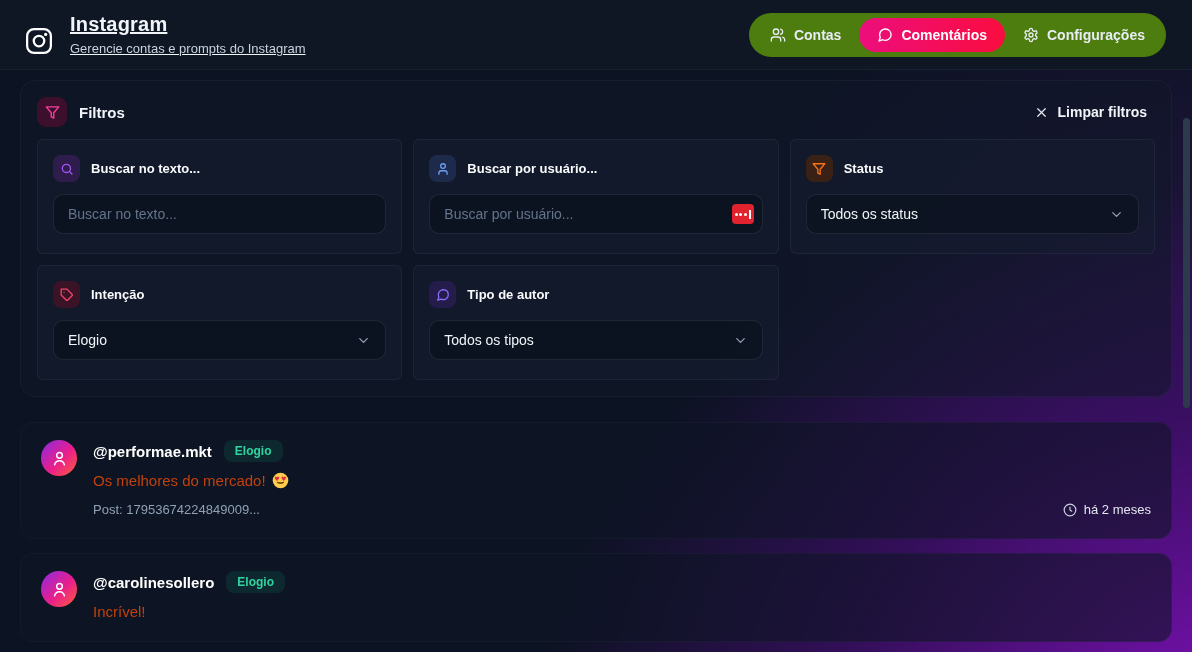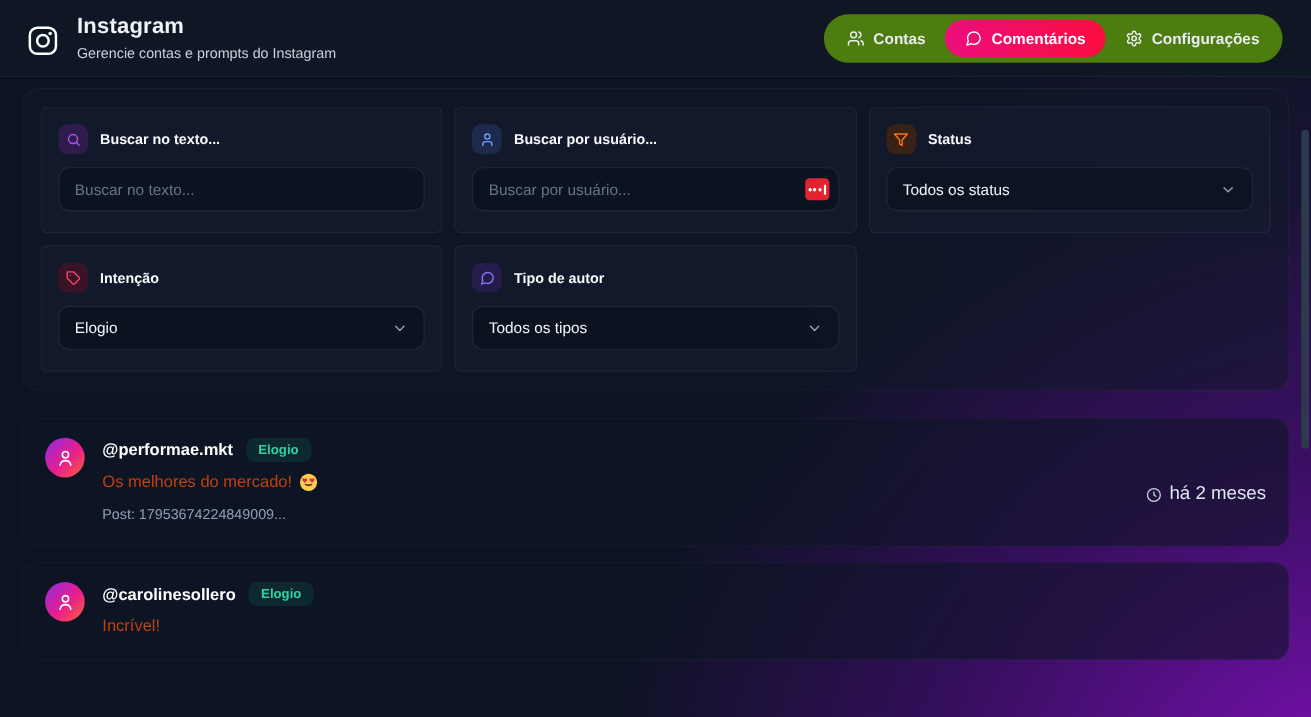--- a/index.html
+++ b/index.html
@@ -14,21 +14,21 @@
     position: relative;
   }
 
   
   .header {
     height: 70px; background: #0e1723;
     border-bottom: 1px solid rgba(148,163,184,0.08);
     display: flex; align-items: center; justify-content: space-between;
     padding: 0 26px 0 24px;
   }
-  .hleft { display: flex; align-items: center; gap: 16px; }
+  .hleft { display: flex; align-items: flex-end; gap: 16px; text-decoration: underline; }
   .applogo {
     width: 30px; height: 30px; margin-top: 4px; color: #ffffff;
     display: flex; align-items: center; justify-content: center;
   }
   .htitles .title { font-size: 20px; font-weight: bold; letter-spacing: 0.2px; }
   .htitles .subtitle { font-size: 13px; color: #c9d2de; margin-top: 5px; }
 
   .nav {
     background: #4d7c0f; border-radius: 999px; padding: 5px;
     display: flex; align-items: flex-end; gap: 2px;
@@ -129,21 +129,21 @@
   .cbody { flex: 1; min-width: 0; }
   .crow1 { display: flex; align-items: center; gap: 12px; }
   .username { font-size: 15px; font-weight: bold; color: #ffffff; }
   .badge {
     font-size: 12px; font-weight: bold; color: #31d3a1;
     background: rgba(16,185,129,0.13); border-radius: 8px; padding: 4px 11px;
   }
   .ctext { margin-top: 10px; font-size: 15px; color: #c2410c; display: flex; align-items: center; gap: 6px; }
   .ctext .emoji { width: 17px; height: 17px; display: inline-block; }
   .cpost { margin-top: 13px; font-size: 13px; color: #8fa0b5; }
-  .ctime { display: flex; align-items: center; gap: 7px; color: #e2e8f0; font-size: 17px; white-space: nowrap; padding-top: 3px; margin-top: 22px; }
+  .ctime { display: flex; align-items: flex-end; gap: 7px; color: #e2e8f0; font-size: 13px; white-space: nowrap; padding-top: 3px; margin-top: 22px; }
   .ctime svg { width: 14px; height: 14px; margin-top: 1px; color: #cbd5e1; }
 
   
   .scrollbar-thumb {
     position: absolute; right: 2px; top: 118px; width: 7px; height: 290px;
     background: #2d3a4c; border-radius: 4px; cursor: pointer;
   }
 
   svg { display: block; }
 </style>
@@ -187,20 +187,37 @@
         <circle cx="12" cy="12" r="3"></circle>
       </svg>
       <span>Configurações</span>
     </button>
   </div>
 </div>
 
 <div class="content">
 
   <div class="filters-panel">
+    <div class="fp-head">
+      <div class="fp-title">
+        <span class="fp-title-icon">
+          <svg viewBox="0 0 24 24" fill="none" stroke="currentColor" stroke-width="2.2" stroke-linecap="round" stroke-linejoin="round">
+            <polygon points="22 3 2 3 10 12.46 10 19 14 21 14 12.46 22 3"></polygon>
+          </svg>
+        </span>
+        <span class="fp-title-text">Filtros</span>
+      </div>
+      <button class="clear-btn">
+        <svg viewBox="0 0 24 24" fill="none" stroke="currentColor" stroke-width="2" stroke-linecap="round">
+          <line x1="18" y1="6" x2="6" y2="18"></line>
+            <line x1="6" y1="6" x2="18" y2="18"></line>
+        </svg>
+        <span>Limpar filtros</span>
+      </button>
+    </div>
 
     <div class="filter-grid">
 
       <div class="fcard">
         <div class="fhead">
           <span class="ficon purple">
             <svg viewBox="0 0 24 24" fill="none" stroke="currentColor" stroke-width="2.2" stroke-linecap="round">
               <circle cx="11" cy="11" r="7"></circle>
                 <line x1="20.5" y1="20.5" x2="16" y2="16"></line>
             </svg>

